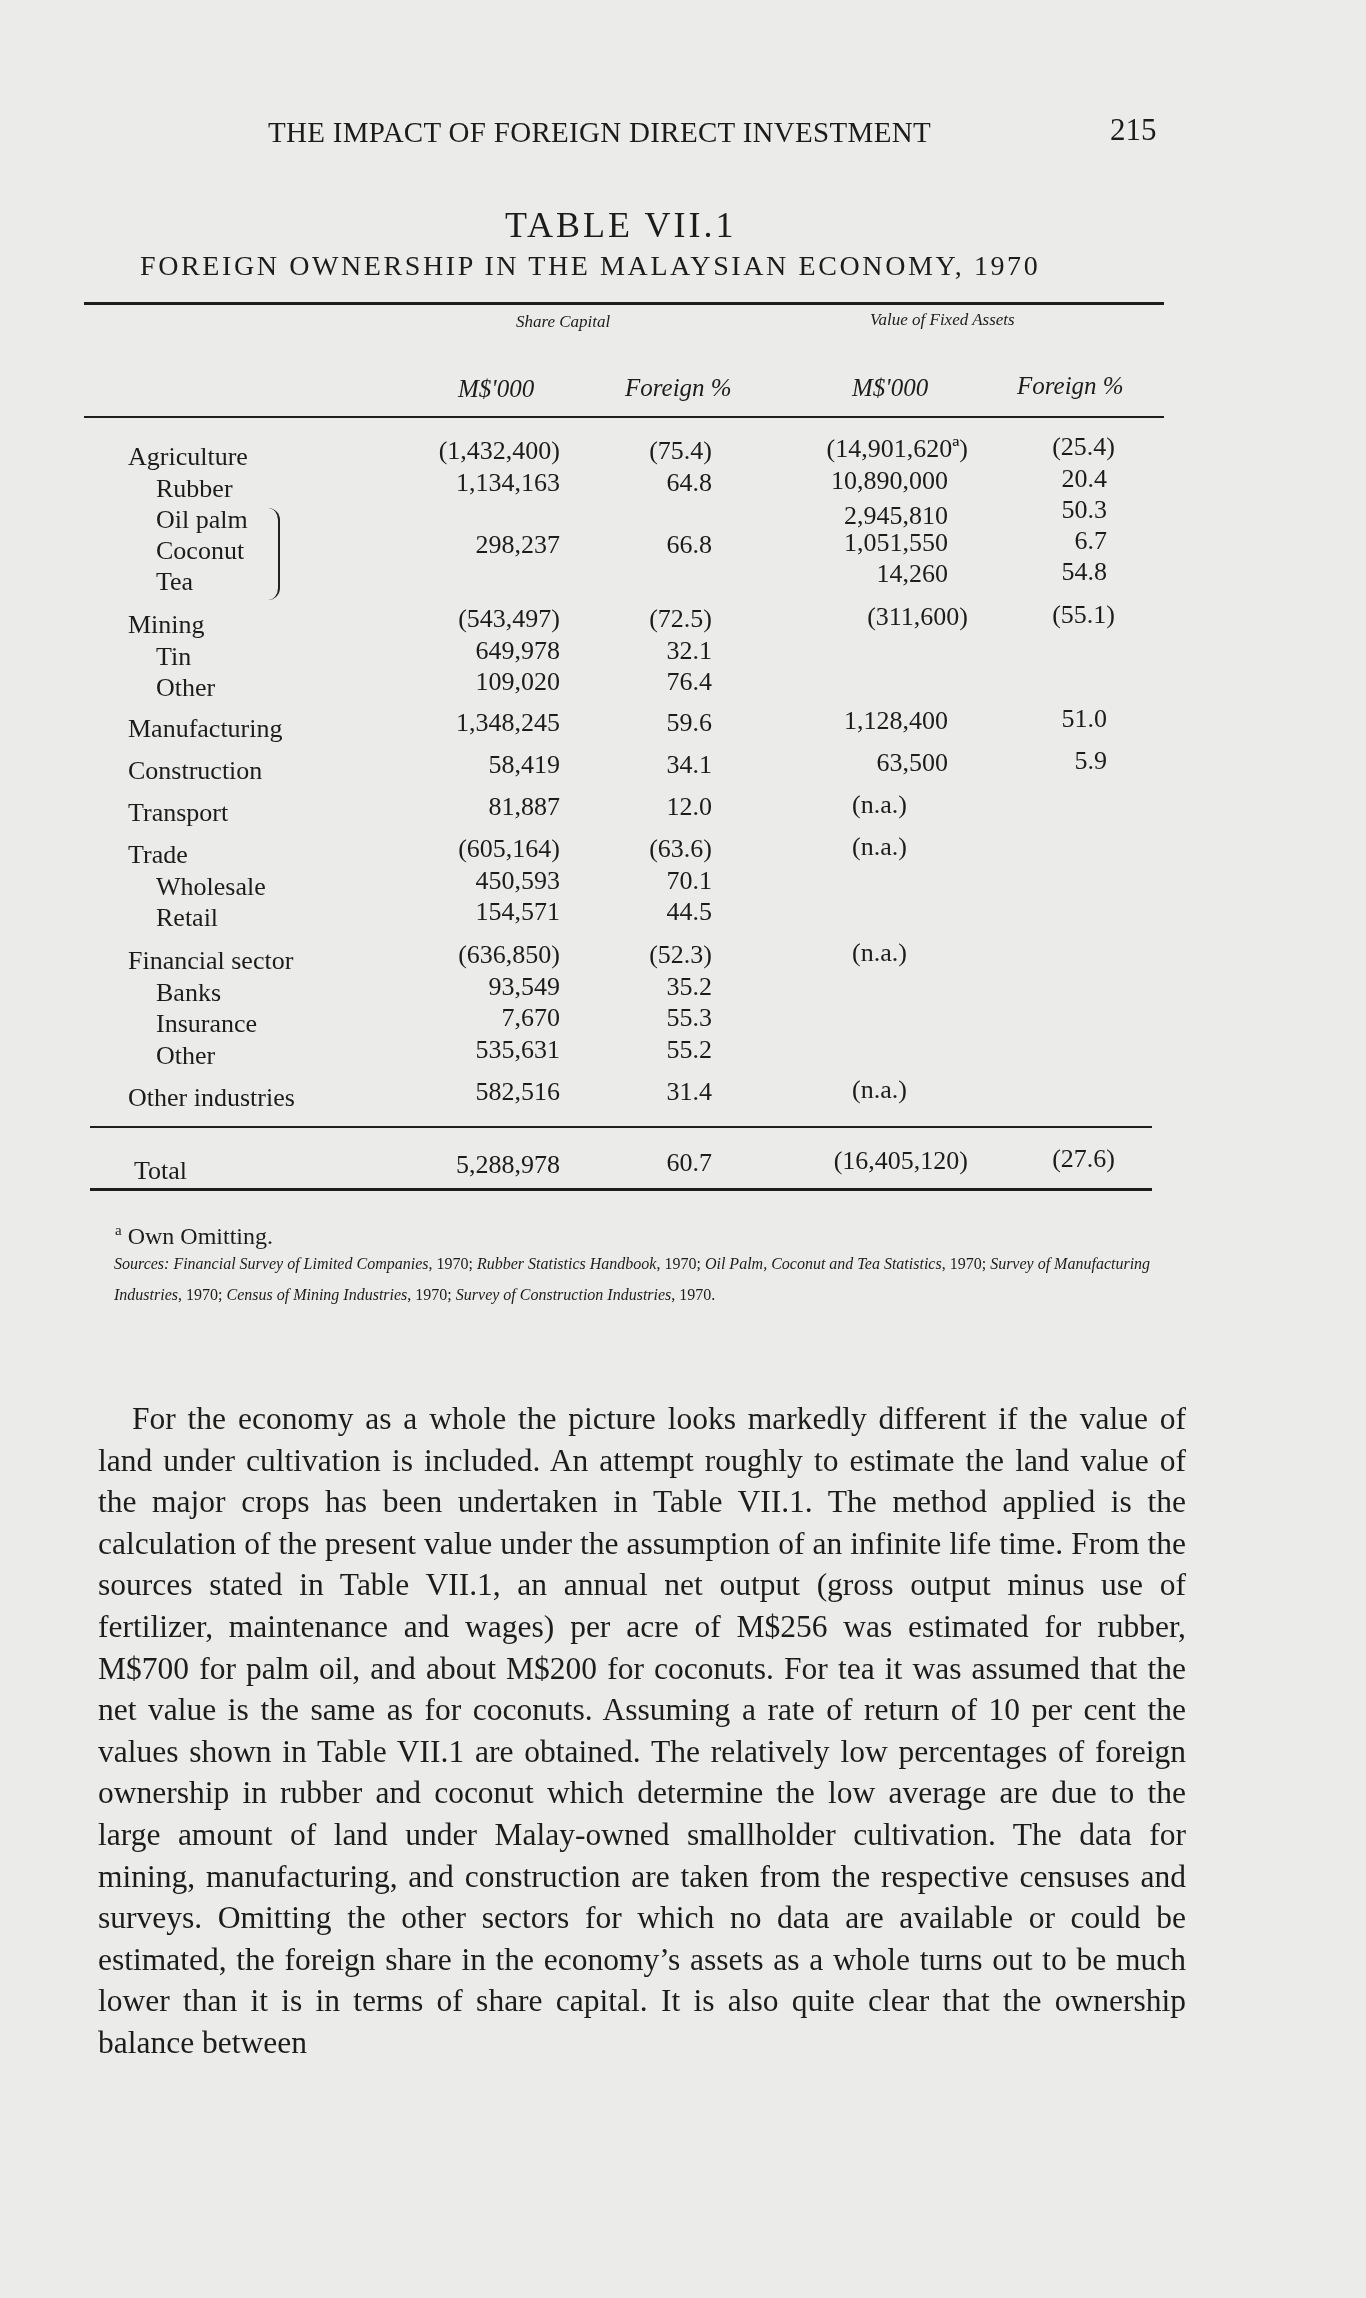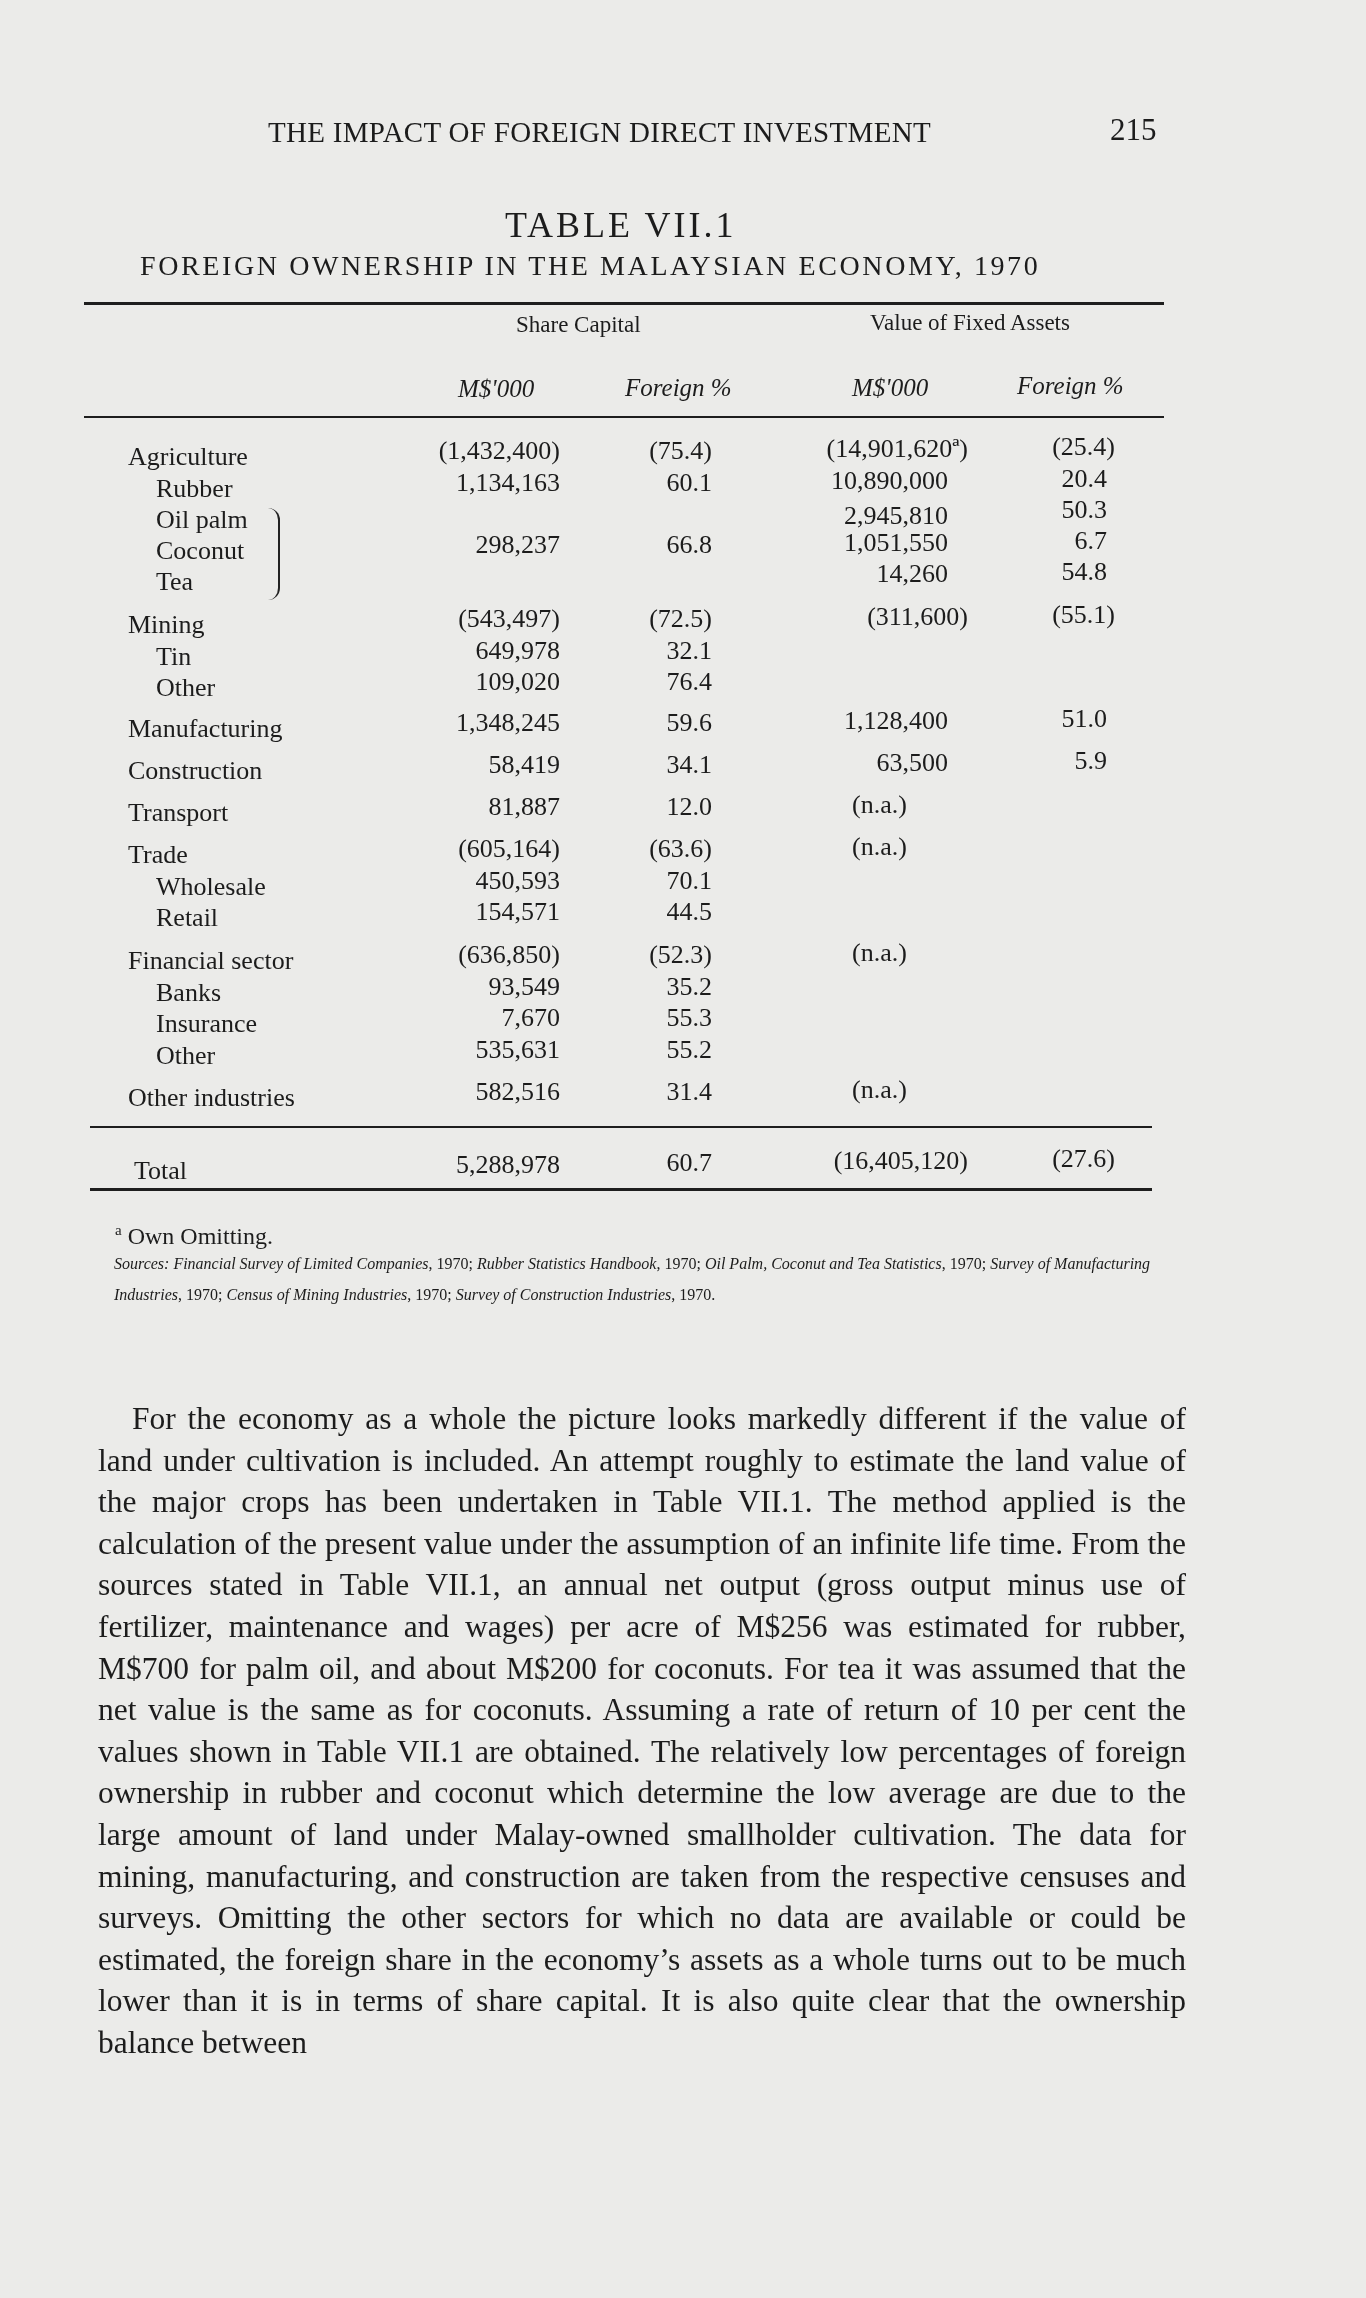--- a/index.html
+++ b/index.html
@@ -10,21 +10,21 @@
     color: #1c1c1c;
     position: relative;
   }
   .abs { position: absolute; white-space: nowrap; }
   .running-head { left: 268px; top: 116px; font-size: 29px; letter-spacing: 0.3px; }
   .page-num { left: 1110px; top: 112px; font-size: 31px; }
   .table-label { left: 505px; top: 204px; font-size: 36px; letter-spacing: 3px; }
   .table-title { left: 140px; top: 250px; font-size: 28px; letter-spacing: 2.6px; }
   .rule { position: absolute; height: 3px; background: #1e1e1e; }
   .rule.thin { height: 2px; }
-  .grp { font-size: 23px; }
+  .grp { font-style: italic; font-size: 17px; }
   .colh { font-style: italic; font-size: 25px; }
   .cell { position: absolute; font-size: 26px; white-space: nowrap; }
   .lbl { left: 0; }
   .r { text-align: right; }
   #rows { position: absolute; left: 0; top: 0; width: 1366px; height: 2298px; }
   .brace {
     position: absolute; left: 268px; top: 508px; width: 10px; height: 92px;
     border-right: 2px solid #222; border-radius: 0 14px 14px 0;
   }
   .footnote { left: 115px; top: 1222px; font-size: 24px; }
@@ -58,21 +58,21 @@
 <div class="rule thin" style="left:84px; top:416px; width:1080px;"></div>
 
 <div id="rows">
     <div class="cell lbl" style="left:128px; top:442px;">Agriculture</div>
     <div class="cell r" style="left:420px; width:140px; top:436px;">(1,432,400)</div>
     <div class="cell r" style="left:620px; width:92px; top:436px;">(75.4)</div>
     <div class="cell r" style="left:790px; width:178px; top:434px;">(14,901,620ª)</div>
     <div class="cell r" style="left:1020px; width:95px; top:432px;">(25.4)</div>
     <div class="cell lbl" style="left:156px; top:474px;">Rubber</div>
     <div class="cell r" style="left:420px; width:140px; top:468px;">1,134,163</div>
-    <div class="cell r" style="left:620px; width:92px; top:468px;">60.1</div>
+    <div class="cell r" style="left:620px; width:92px; top:468px;">64.8</div>
     <div class="cell r" style="left:790px; width:158px; top:466px;">10,890,000</div>
     <div class="cell r" style="left:1020px; width:87px; top:464px;">20.4</div>
     <div class="cell lbl" style="left:156px; top:505px;">Oil palm</div>
     <div class="cell r" style="left:790px; width:158px; top:501px;">2,945,810</div>
     <div class="cell r" style="left:1020px; width:87px; top:495px;">50.3</div>
     <div class="cell lbl" style="left:156px; top:536px;">Coconut</div>
     <div class="cell r" style="left:420px; width:140px; top:530px;">298,237</div>
     <div class="cell r" style="left:620px; width:92px; top:530px;">66.8</div>
     <div class="cell r" style="left:790px; width:158px; top:528px;">1,051,550</div>
     <div class="cell r" style="left:1020px; width:87px; top:526px;">6.7</div>

